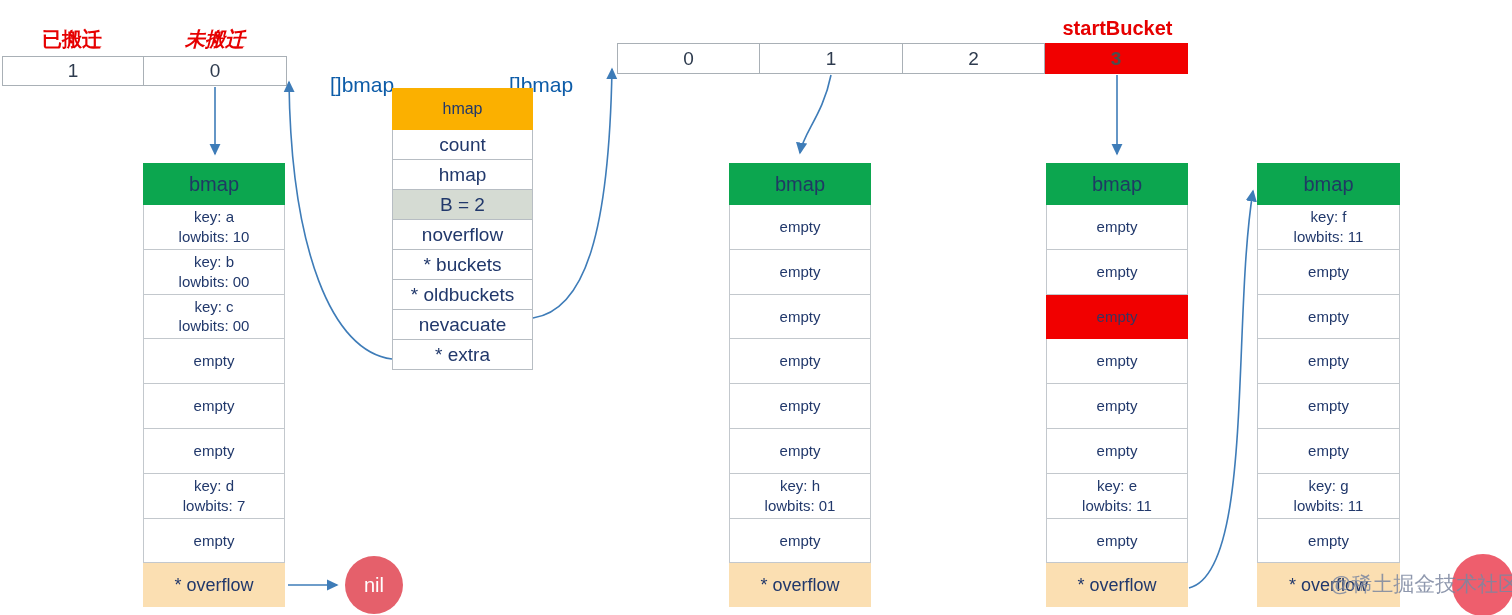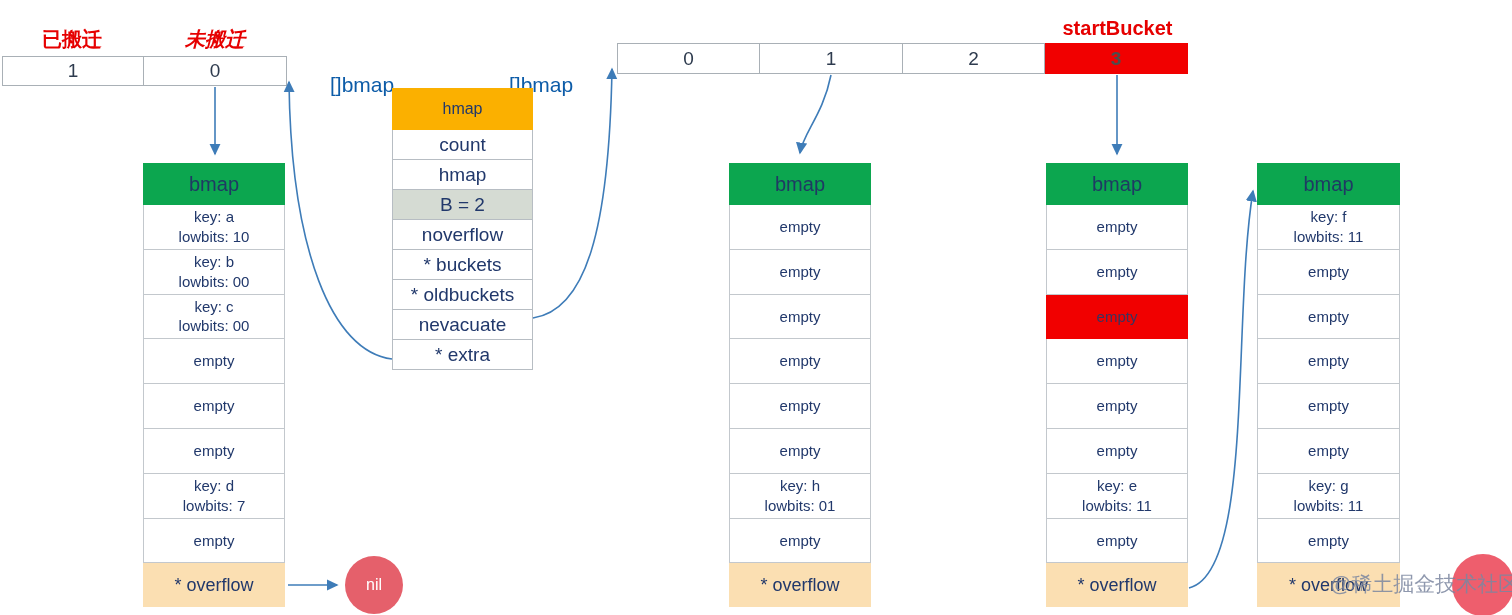--- a/index.html
+++ b/index.html
@@ -35,21 +35,21 @@
     font-size:20px;color:#1f3a63;}
   .bcol .bslot{box-sizing:border-box;height:44.8px;background:#fff;border:1px solid #c3c8cd;border-top:none;
     display:flex;align-items:center;justify-content:center;text-align:center;
     font-size:15px;line-height:1.32;color:#21386b;white-space:pre-line;}
   .bcol .bslot.red{background:#f10000;border-color:#f10000;color:#383460;}
   .bcol .bover{box-sizing:border-box;height:44px;background:#fbdfb2;
     display:flex;align-items:center;justify-content:center;font-size:18px;color:#21386b;}
 
   
   .nil-circle{width:58px;height:58px;border-radius:50%;background:#e5606b;
-    display:flex;align-items:center;justify-content:center;color:#ffffff;font-size:16px;}
+    display:flex;align-items:center;justify-content:center;color:#ffffff;font-size:20px;}
 
   
   .wm-circle{width:62px;height:62px;border-radius:50%;background:#ee5e6d;}
   .wm-text{color:#7c87a0;font-size:21px;opacity:.85;white-space:nowrap;}
 
   svg.overlay{position:absolute;left:0;top:0;pointer-events:none;}
 </style>
 </head>
 <body>
 

